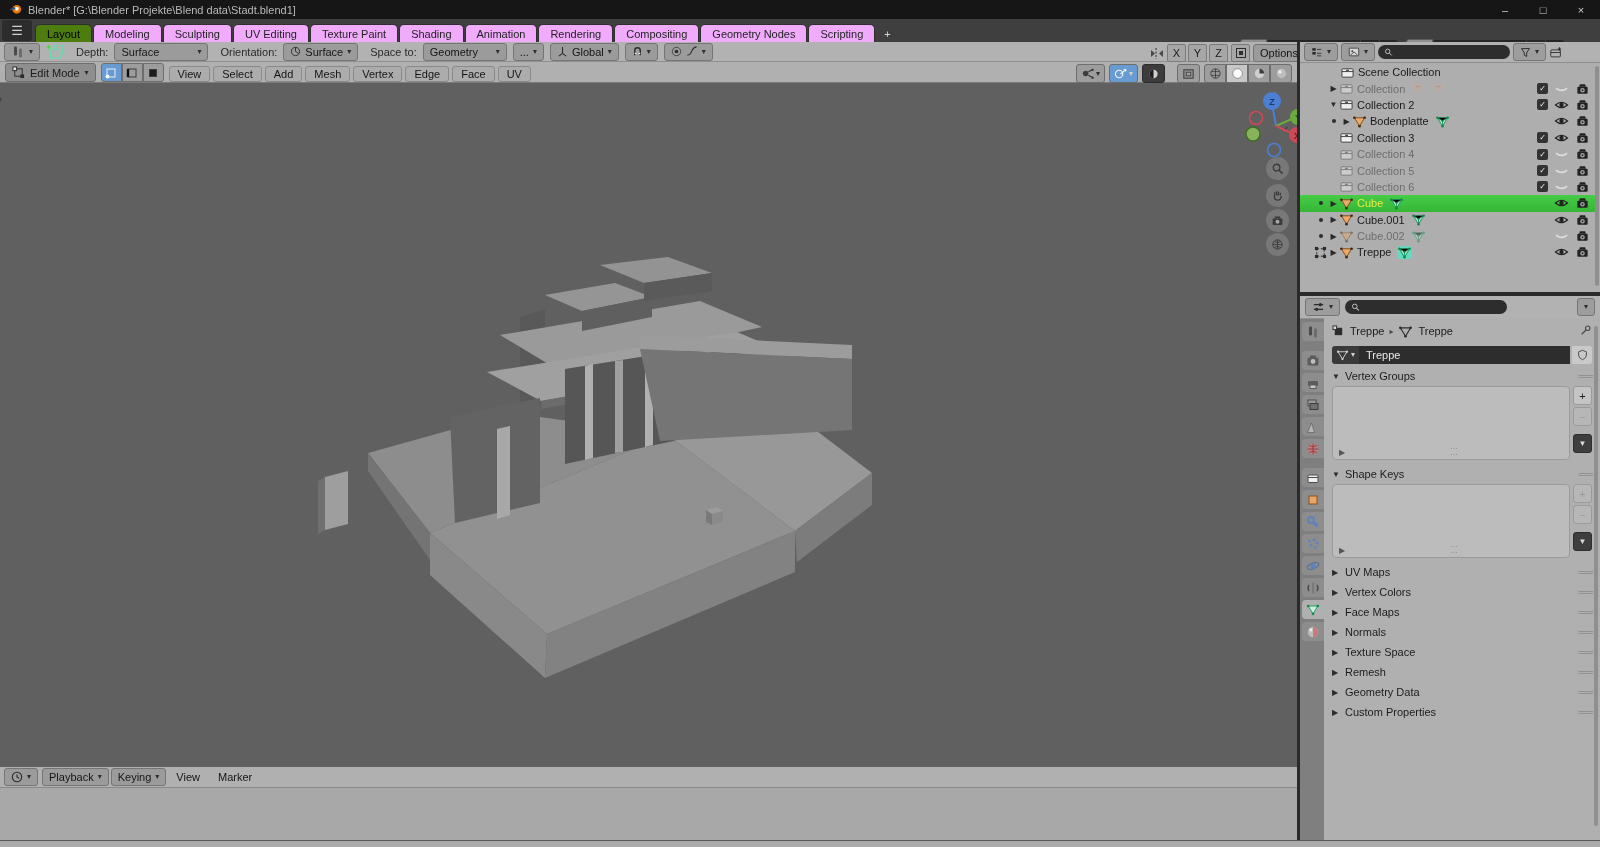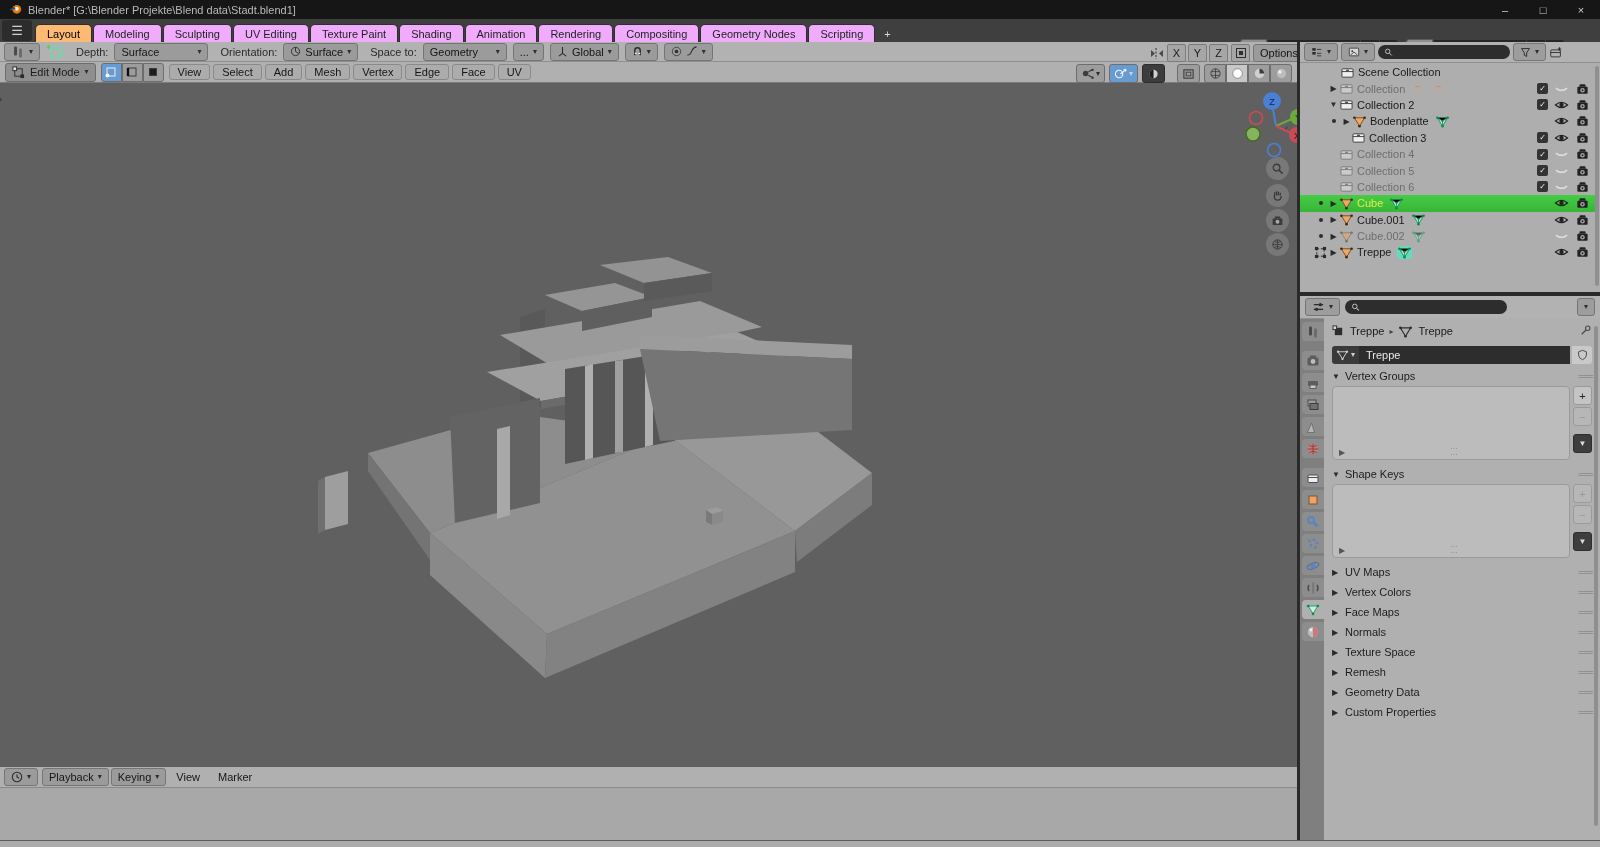--- a/index.html
+++ b/index.html
@@ -8,40 +8,40 @@
   
   #titlebar{left:0;top:0;width:1600px;height:19px;background:#161616;color:#b9b9b9;display:flex;align-items:center;}
   #titlebar .logo{width:14px;height:12px;margin:0 6px 0 8px;}
   #wincontrols{position:absolute;right:0;top:0;height:19px;display:flex;}
   .winbtn{width:38px;height:19px;display:flex;align-items:center;justify-content:center;color:#cfcfcf;font-size:11px;}
   
   #topbar{left:0;top:19px;width:1600px;height:23px;background:#3f3f3f;display:flex;align-items:flex-end;}
   #hamburger{width:30px;height:21px;margin:0 3px 1px 2px;background:#2c2c2c;border-radius:3px;display:flex;align-items:center;justify-content:center;color:#cfcfcf;font-size:13px;}
   #ws-tabs{display:flex;align-items:flex-end;height:23px;}
   .ws-tab{background:#f0abfc;border:1px solid #2e2e2e;border-bottom:none;border-radius:5px 5px 0 0;padding:3px 11px 2px;margin-right:1px;color:#1f1f1f;}
-  .ws-tab.active{background:#fdba74;color:#000;}
+  .ws-tab.active{background:#4d7c0f;color:#000;}
   .ws-add{padding:3px 8px 2px;color:#dadada;}
   #topbar-right{position:absolute;right:36px;top:20px;display:flex;gap:8px;align-items:center;}
   .sel-widget{display:flex;align-items:center;gap:1px;}
   .mini-dd{background:#8f8f8f;border:1px solid #5c5c5c;border-radius:3px 0 0 3px;height:17px;display:flex;align-items:center;padding:0 3px;gap:2px;}
   .dark-field{background:#252525;color:#e8e8e8;height:17px;display:flex;align-items:center;padding:0 7px;min-width:78px;}
   .sq-btn{background:#252525;height:17px;width:18px;display:flex;align-items:center;justify-content:center;color:#cfcfcf;}
   .sq-btn.last{border-radius:0 3px 3px 0;}
   .sq-btn.dim{color:#6f6f6f;}
   .caret{font-size:8px;color:#2e2e2e;line-height:1;}
   .caret.lt{color:#cfcfcf;}
   
   #toolsettings{left:0;top:42px;width:1297px;height:20px;background:#b2b2b2;border-bottom:1px solid #8f8f8f;display:flex;align-items:center;gap:6px;padding-left:4px;box-sizing:border-box;}
   .dd{display:inline-flex;align-items:center;gap:4px;background:#9b9b9b;border:1px solid #757575;border-radius:3px;height:16px;padding:0 6px;color:#151515;}
   .lbl{color:#2a2a2a;margin-left:6px;}
   .ico16 svg{display:block;}
   #ts-right{position:absolute;left:1150px;top:44px;display:flex;align-items:center;gap:3px;}
   .axis-btn{width:17px;height:16px;background:#a6a6a6;border:1px solid #7b7b7b;border-radius:2px;display:flex;align-items:center;justify-content:center;}
   
-  #vpheader{left:0;top:62px;width:1505px;height:21px;background:#b0b0b0;border-bottom:1px solid #7c7c7c;display:flex;align-items:center;gap:5px;padding-left:5px;box-sizing:border-box;}
+  #vpheader{left:0;top:62px;width:1505px;height:21px;background:#b0b0b0;border-bottom:1px solid #7c7c7c;display:flex;align-items:flex-end;gap:5px;padding-left:5px;box-sizing:border-box;}
   .mode-dd{display:inline-flex;align-items:center;gap:5px;background:#8f8f8f;border:1px solid #6d6d6d;border-radius:3px;height:17px;padding:0 6px;}
   .selmode{display:flex;}
   .selmode .sm{width:19px;height:17px;background:#9d9d9d;border:1px solid #6d6d6d;display:flex;align-items:center;justify-content:center;}
   .selmode .sm.first{border-radius:3px 0 0 3px;}
   .selmode .sm.last{border-radius:0 3px 3px 0;}
   .selmode .sm.active{background:#689bd2;}
   .menu-btn{padding:1px 8px;border:1px solid #8a8a8a;border-radius:3px;background:#acacac;color:#151515;}
   #vph-right{position:absolute;right:308px;top:64px;display:flex;align-items:center;gap:4px;}
   .tgl{height:17px;border-radius:3px;display:inline-flex;align-items:center;gap:2px;padding:0 4px;background:#9d9d9d;border:1px solid #6d6d6d;}
   .tgl.blue{background:#689bd2;}
@@ -613,21 +613,21 @@
               <circle cx="8" cy="6" r="2.3" fill="#222"></circle>
             </svg></span>
           <span class="camic"><svg width="15" height="12" viewBox="0 0 16 14">
               <rect x="2" y="4.5" width="12" height="8" rx="1" fill="#222"></rect>
               <path d="M5 1.5 h6 l1 3 h-8 z" fill="#222"></path>
               <circle cx="8" cy="8.5" r="2.6" fill="#a6a6a6"></circle>
               <circle cx="8" cy="8.5" r="1.1" fill="#222"></circle>
             </svg></span>
         </span>
       </div>
-      <div class="orow" style="padding-left: 25px;">
+      <div class="orow" style="padding-left: 13px;">
         <span class="gutter"></span>
         <span class="exp"></span>
         <span class="oicon"><svg width="15" height="13" viewBox="0 0 16 14">
             <rect x="2" y="3" width="12" height="9" rx="1" fill="#efefef" stroke="#3a3a3a"></rect>
             <path d="M2 6 h12" stroke="#3a3a3a"></path>
             <rect x="6.5" y="4" width="3" height="1.3" fill="#3a3a3a"></rect>
           </svg></span>
         <span class="olabel">Collection 3</span>
         <span class="octrls">
           <span class="ckbox">✓</span>

